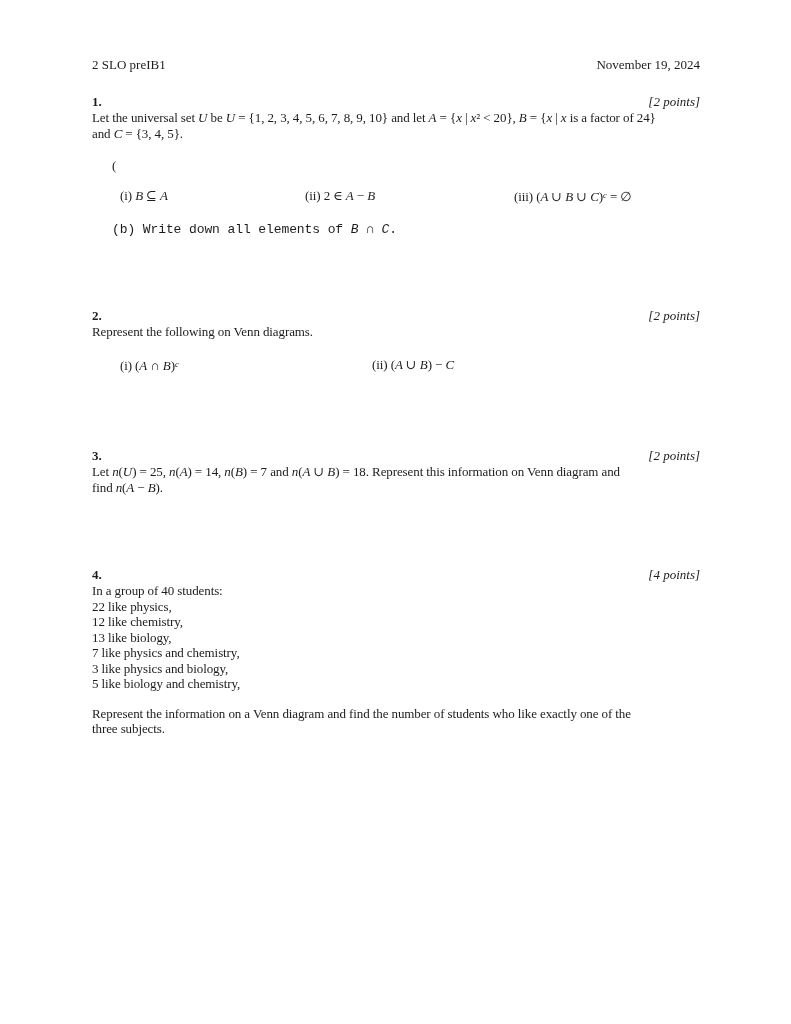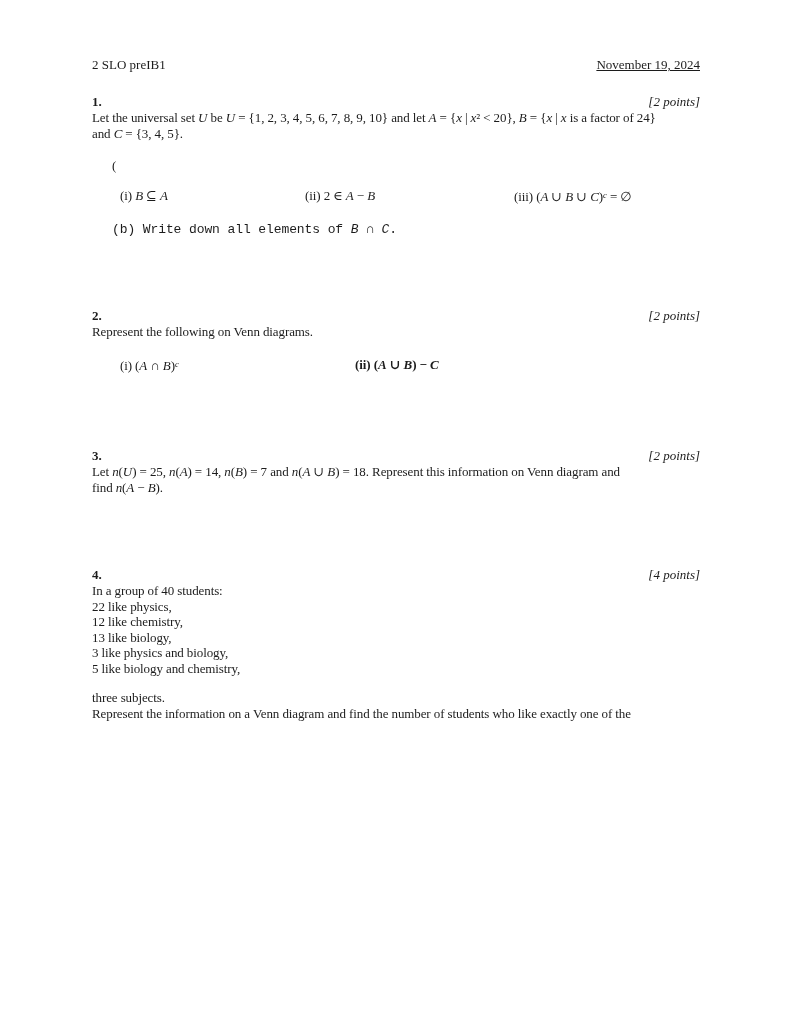--- a/index.html
+++ b/index.html
@@ -17,21 +17,21 @@
   .header {
     position: absolute;
     top: 57px;
     left: 92px;
     width: 608px;
     display: flex;
     line-height: 16px;
   }
   .h-left  { flex: 1; text-align: left;  white-space: nowrap; }
   .h-center{ flex: 1; text-align: center; white-space: nowrap; }
-  .h-right { flex: 1; text-align: right; white-space: nowrap; text-decoration: underline; }
+  .h-right { flex: 1; text-align: right; white-space: nowrap; }
 
   .q { position: absolute; left: 92px; width: 608px; }
   .q1 { top: 94px; }
   .q2 { top: 308px; }
   .q3 { top: 448px; }
   .q4 { top: 567px; }
 
   .q-head { display: flex; justify-content: space-between; line-height: 16px; }
   .q-num { font-weight: bold; }
   .q-points { font-style: italic; }
@@ -45,21 +45,21 @@
   .p-b { margin-top: 18px; font-family: Liberation Mono, monospace; }
 
   .items-row { position: relative; height: 16px; }
   .q1 .items-row { margin-top: 14px; }
   .q2 .items-row { margin-top: 17px; }
   .item { position: absolute; top: 0; white-space: nowrap; }
   .q1 .it-0 { left: 28px; text-align: right; }
   .q1 .it-1 { left: 213px; }
   .q1 .it-2 { left: 422px; }
   .q2 .it-0 { left: 28px; }
-  .q2 .it-1 { left: 263px; font-weight: bold; }
+  .q2 .it-1 { left: 280px; }
 
   .closing { margin-top: 14px; }
 </style>
 </head>
 <body>
 
 <div class="page">
 
   <div class="header">
     <span class="h-left">2 SLO preIB1</span>
@@ -112,22 +112,23 @@
   <section class="q q4">
     <div class="q-head">
       <span class="q-num">4.</span>
       <span class="q-points">[4 points]</span>
     </div>
     <div class="q-body">
         <div class="line"><span>In a group of 40 students:</span></div>
         <div class="line"><span>22 like physics,</span></div>
         <div class="line"><span>12 like chemistry,</span></div>
         <div class="line"><span>13 like biology,</span></div>
+        <div class="line"><span>7 like physics and chemistry,</span></div>
         <div class="line"><span>3 like physics and biology,</span></div>
         <div class="line"><span>5 like biology and chemistry,</span></div>
       </div>
     <div class="closing">
+        <div class="line"><span>Represent the information on a Venn diagram and find the number of students who like exactly one of the</span></div>
         <div class="line"><span>three subjects.</span></div>
-        <div class="line"><span>Represent the information on a Venn diagram and find the number of students who like exactly one of the</span></div>
       </div>
   </section>
 
 </div>
 
 </body></html>

